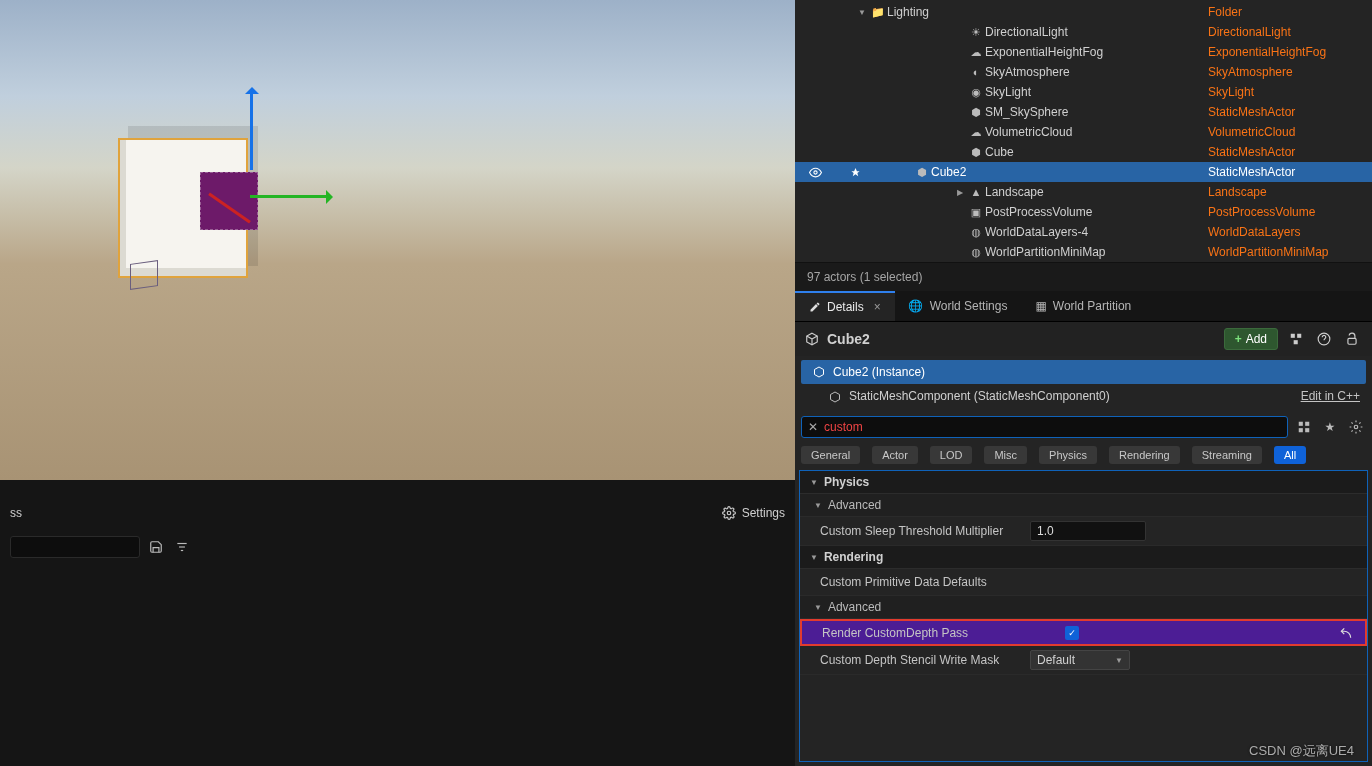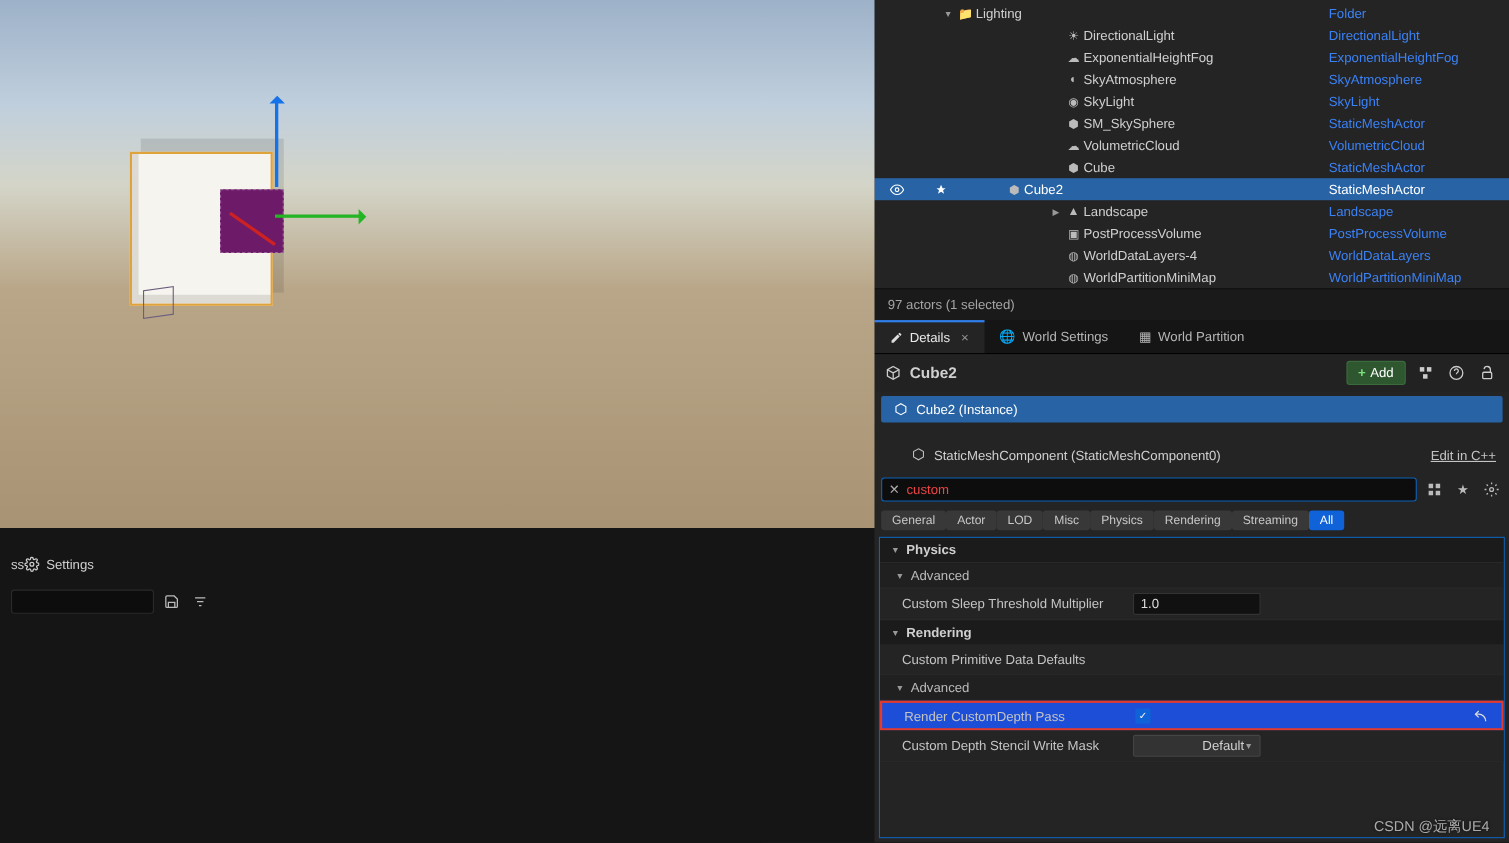--- a/index.html
+++ b/index.html
@@ -26,71 +26,71 @@
   }
   .gizmo { position:absolute; left:238px; top:100px; }
   .axis-y { position:absolute; width:3px; height:80px; background:#1672e8; left:12px; top:-10px; }
   .axis-y:before { content:""; position:absolute; left:-5px; top:-10px; border:7px solid transparent; border-bottom-color:#1672e8;}
   .axis-x { position:absolute; height:3px; width:80px; background:#24b524; left:12px; top:95px;}
   .axis-x:after { content:""; position:absolute; right:-10px; top:-5px; border:7px solid transparent; border-left-color:#24b524;}
   .axis-z { position:absolute; width:3px; height:50px; background:#cc2222; transform:rotate(-55deg); left:-10px; top:83px;}
   .purple-face { position:absolute; left:200px; top:172px; width:58px; height:58px; background:#6d1a69; border:1px dashed rgba(255,255,255,.3);}
   .wcube { position:absolute; left:130px; top:262px; width:28px; height:26px; border:1px solid #6a5e7e; transform:skewY(-8deg);}
   .bottom-strip { flex:1; background:#151515; padding:20px 10px; }
-  .strip-row { display:flex; align-items:center; height:26px;}
+  .strip-row { display:flex; justify-content:space-between; align-items:center; height:26px;}
   .strip-search { height:22px; width:130px; background:#0d0d0d; border:1px solid #2a2a2a; border-radius:3px;}
   .strip-row2 { display:flex; align-items:center; gap:6px; margin-top:10px;}
 
   .right { flex:1; display:flex; flex-direction:column; background:#242424; }
   .outliner { background:#242424; padding-top:2px;}
   .orow { display:flex; align-items:center; height:20px; padding-right:8px; }
   .orow.selected{ background:#2864a5; color:#fff;}
   .ico-cell{ width:40px; display:flex; justify-content:center; color:#888; font-size:11px;}
   .orow.selected .ico-cell{ color:#fff;}
   .expander{ width:14px; text-align:center; color:#999; font-size:9px;}
   .tree-ico{ width:18px; display:inline-flex; justify-content:center; color:#bbb; font-size:11px;}
   .tlabel{ flex:1; white-space:nowrap;}
-  .ttype{ width:156px; color:#3b82f6; text-align:left;}
+  .ttype{ width:156px; color:#f97316; text-align:left;}
   .indent0{ padding-left:60px;} .indent1{ padding-left:78px;}
   .statusbar{ background:#1a1a1a; color:#a5a5a5; padding:7px 12px; font-size:12px; border-top:1px solid #111;}
 
   .tabs { display:flex; background:#151515; border-bottom:1px solid #000;}
   .tab { padding:7px 14px; color:#b5b5b5; display:flex; align-items:center; gap:6px;justify-content:flex-end;}
   .tab.active{ background:#242424; border-top:2px solid #2f80ed; color:#eaeaea;}
   .tab .close{ color:#999; margin-left:4px;}
   
   .obj-header{ display:flex; align-items:center; padding:6px 10px; gap:8px; background:#222;}
   .obj-title{ font-size:14px; font-weight:600;}
   .obj-actions{ margin-left:auto; display:flex; gap:8px; align-items:center;}
   .add-btn{ background:#2e572f; border:1px solid #3b6a3c; padding:3px 10px; border-radius:3px; display:flex; align-items:center; gap:4px; color:#fff;}
   .icon-btn{ width:20px; height:20px; display:flex; align-items:center; justify-content:center; color:#bbb;}
 
   .comp-sel{ background:#2864a5; padding:5px 12px; display:flex; align-items:center; gap:8px; color:#fff; margin:4px 6px 0 6px; border-radius:2px;}
-  .comp-row{ padding:5px 12px 5px 34px; display:flex; gap:8px; align-items:flex-start;margin-top:18px;}
+  .comp-row{ padding:5px 12px 5px 34px; display:flex; gap:8px; align-items:flex-end;}
   .edit-link{ margin-left:auto; text-decoration:underline; color:#c4c4c4;}
 
   .search-row{ display:flex; gap:6px; padding:8px 6px; align-items:center;}
   .search-wrap{ flex:1; background:#0d0d0d; border:1px solid #0f62b9; border-radius:3px; display:flex; align-items:center; padding:3px 6px;}
   .search-wrap input{ flex:1; background:transparent; border:none; color:#ef4444; font-size:12px; outline:none;}
   .clear-ico{ color:#aaa; margin-right:6px;}
 
-  .filter-row{ display:flex; gap:0; padding:0 6px 6px 6px;}
+  .filter-row{ display:flex; gap:12px; padding:0 6px 6px 6px;}
   .filter-btn{ background:#383838; border:none; color:#c8c8c8; padding:3px 10px; border-radius:3px; font-size:11px;}
   .filter-btn.active{ background:#0f62d8; color:#fff;}
 
   .details{ flex:1; overflow:auto; border:1px solid #0f62b9; margin:0 4px 4px 4px; background:#242424;}
   .cat{ background:#1b1b1b; padding:4px 10px; font-weight:600; display:flex; align-items:center; gap:6px; border-bottom:1px solid #2c2c2c;}
   .subcat{ background:#202020; padding:4px 14px; display:flex; align-items:center; gap:6px; color:#bababa; border-bottom:1px solid #2a2a2a;}
   .drow{ display:flex; align-items:center; padding:4px 8px 4px 20px; min-height:27px; border-bottom:1px solid #2a2a2a; background:#242424;}
   .dlabel{ width:210px; color:#c4c4c4;}
   .dval{ flex:1; display:flex; align-items:center; gap:6px;}
   .num-input{ background:#111; border:1px solid #333; padding:2px 6px; color:#ddd; border-radius:2px; width:116px;}
   .cbox{ width:14px; height:14px; background:#0f62d8; border-radius:2px; display:flex; align-items:center; justify-content:center; color:#fff; font-size:9px;}
-  .sel{ background:#333; border:1px solid #444; padding:2px 6px; border-radius:2px; width:116px; display:flex; justify-content:flex-end; align-items:center;}
-  .hl-row{ border:2px solid #e23b2e; background:#1d4ed8;}
+  .sel{ background:#333; border:1px solid #444; padding:2px 6px; border-radius:2px; width:100px; display:flex; justify-content:space-between; align-items:center;}
+  .hl-row{ border:2px solid #e23b2e; background:#4c1d95;gap:33px;}
   .reset-ico{ margin-left:auto; color:#ccc; padding-right:4px;}
   .arr-ico{ color:#ccc;}
   .tri{ font-size:8px; color:#999;}
   .watermark{ position:absolute; right:18px; bottom:6px; color:#d7d7d7; font-size:13px; opacity:.75; pointer-events:none; text-shadow:0 0 3px #000;text-align:center;}
   svg{ display:block;}
 </style>
 </head>
 <body>
 
 <div class="left">

